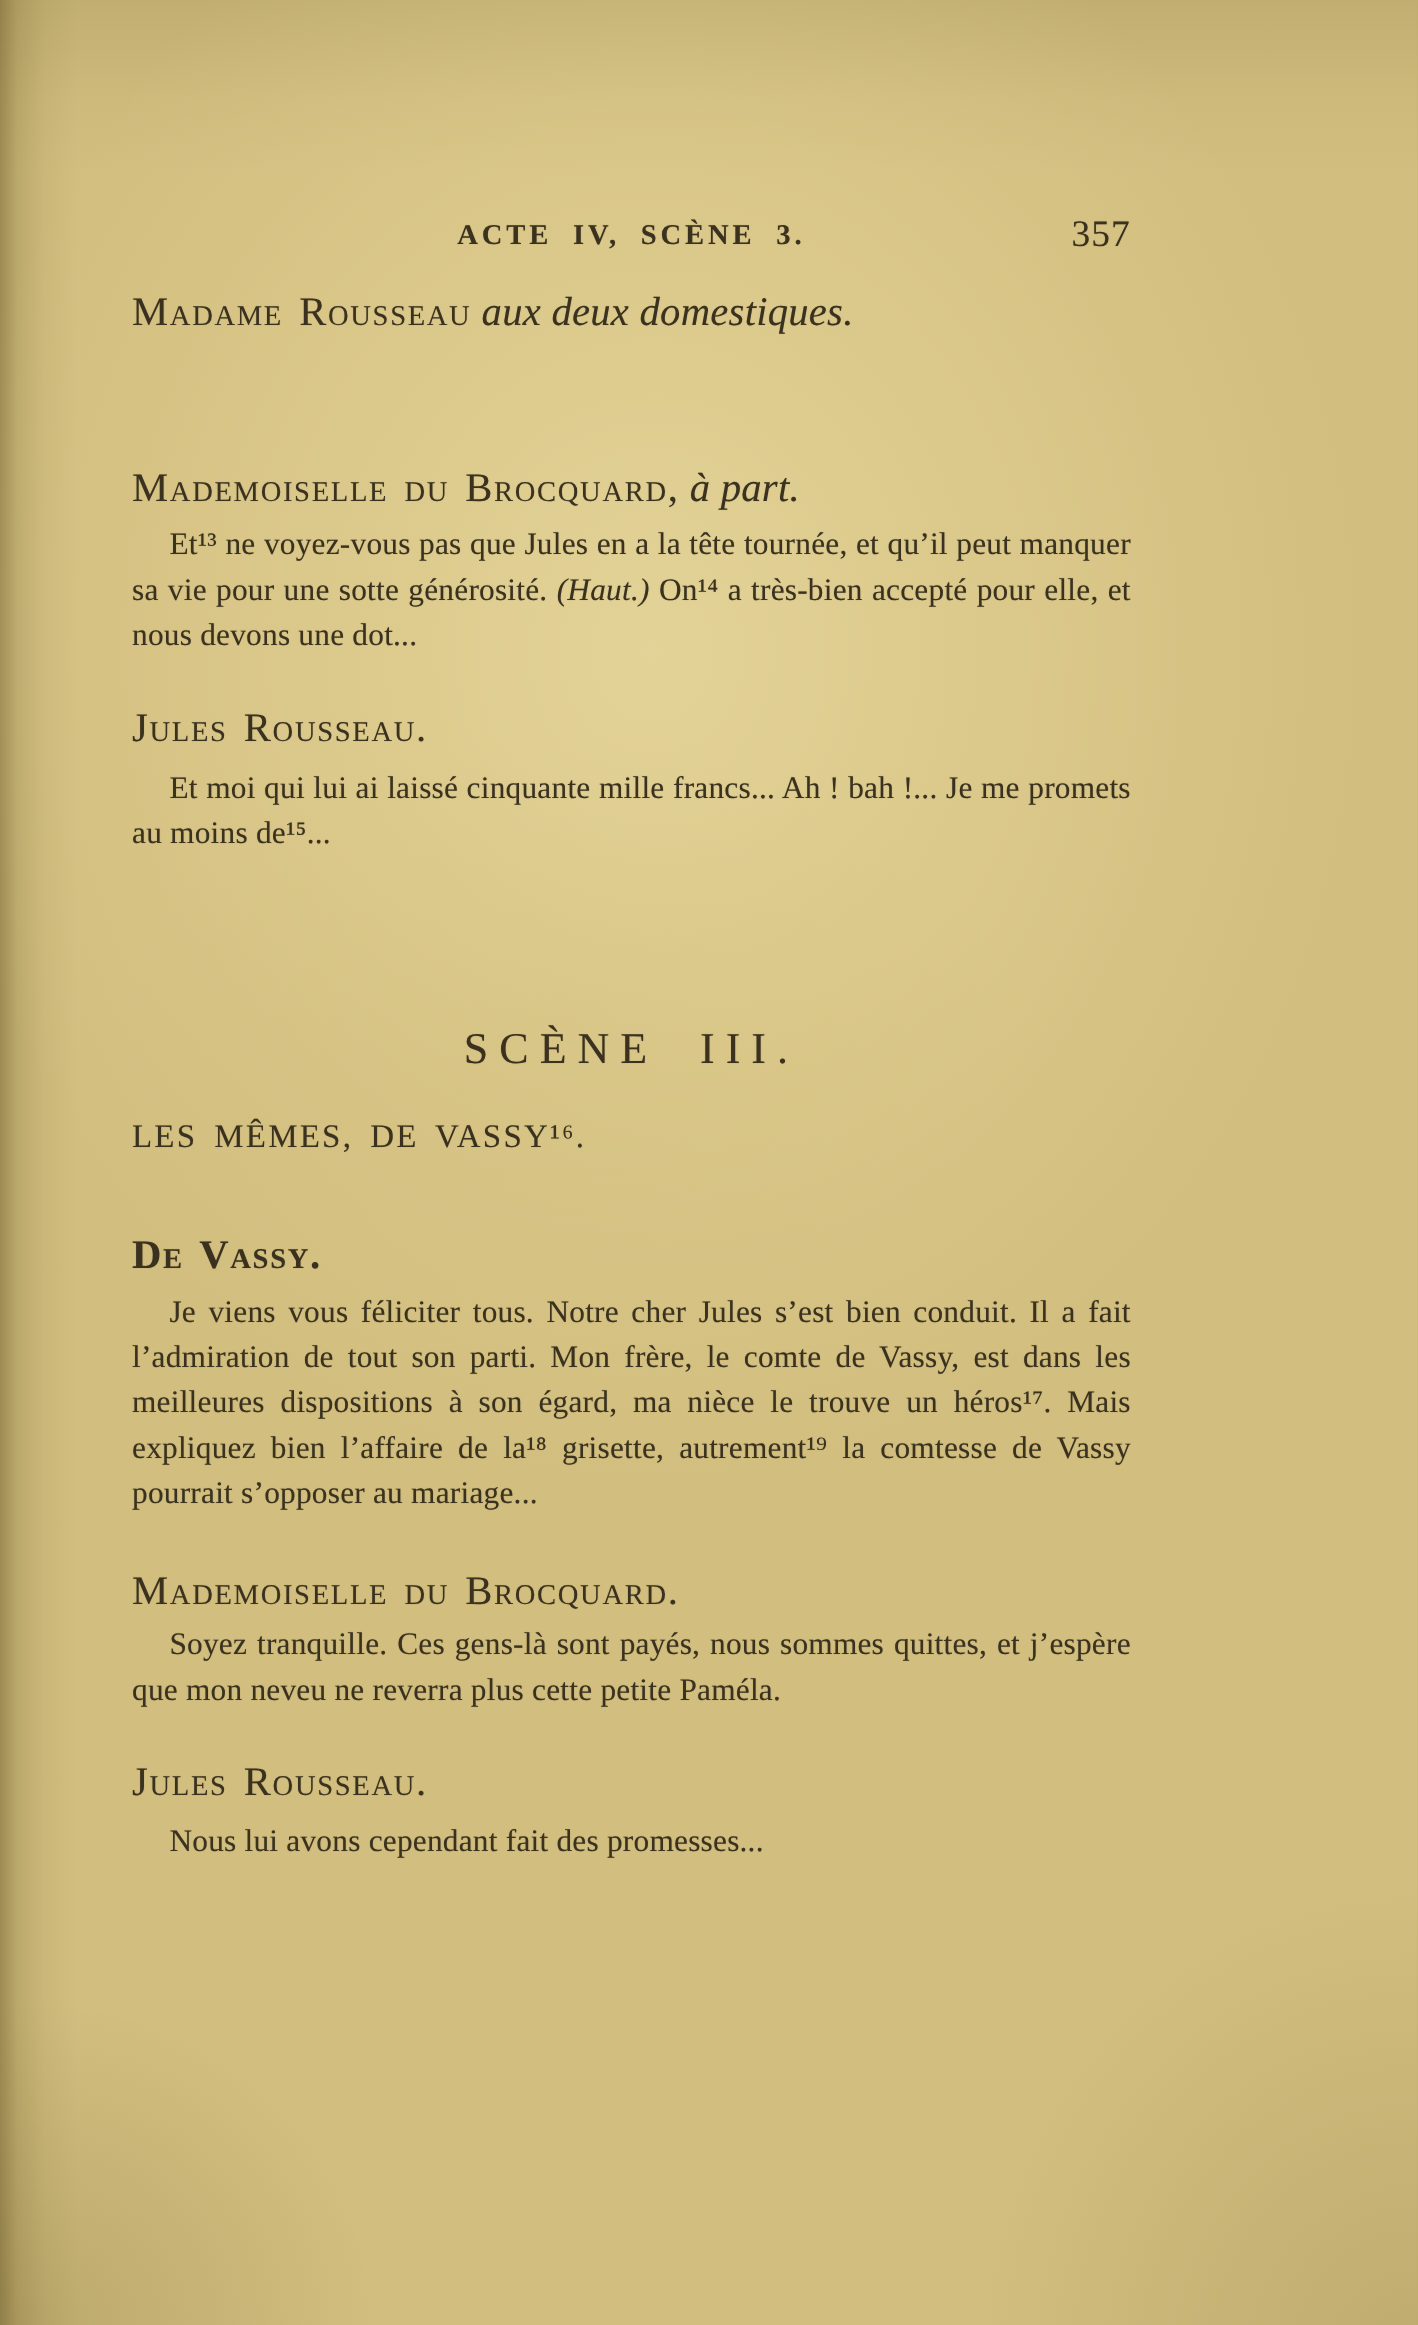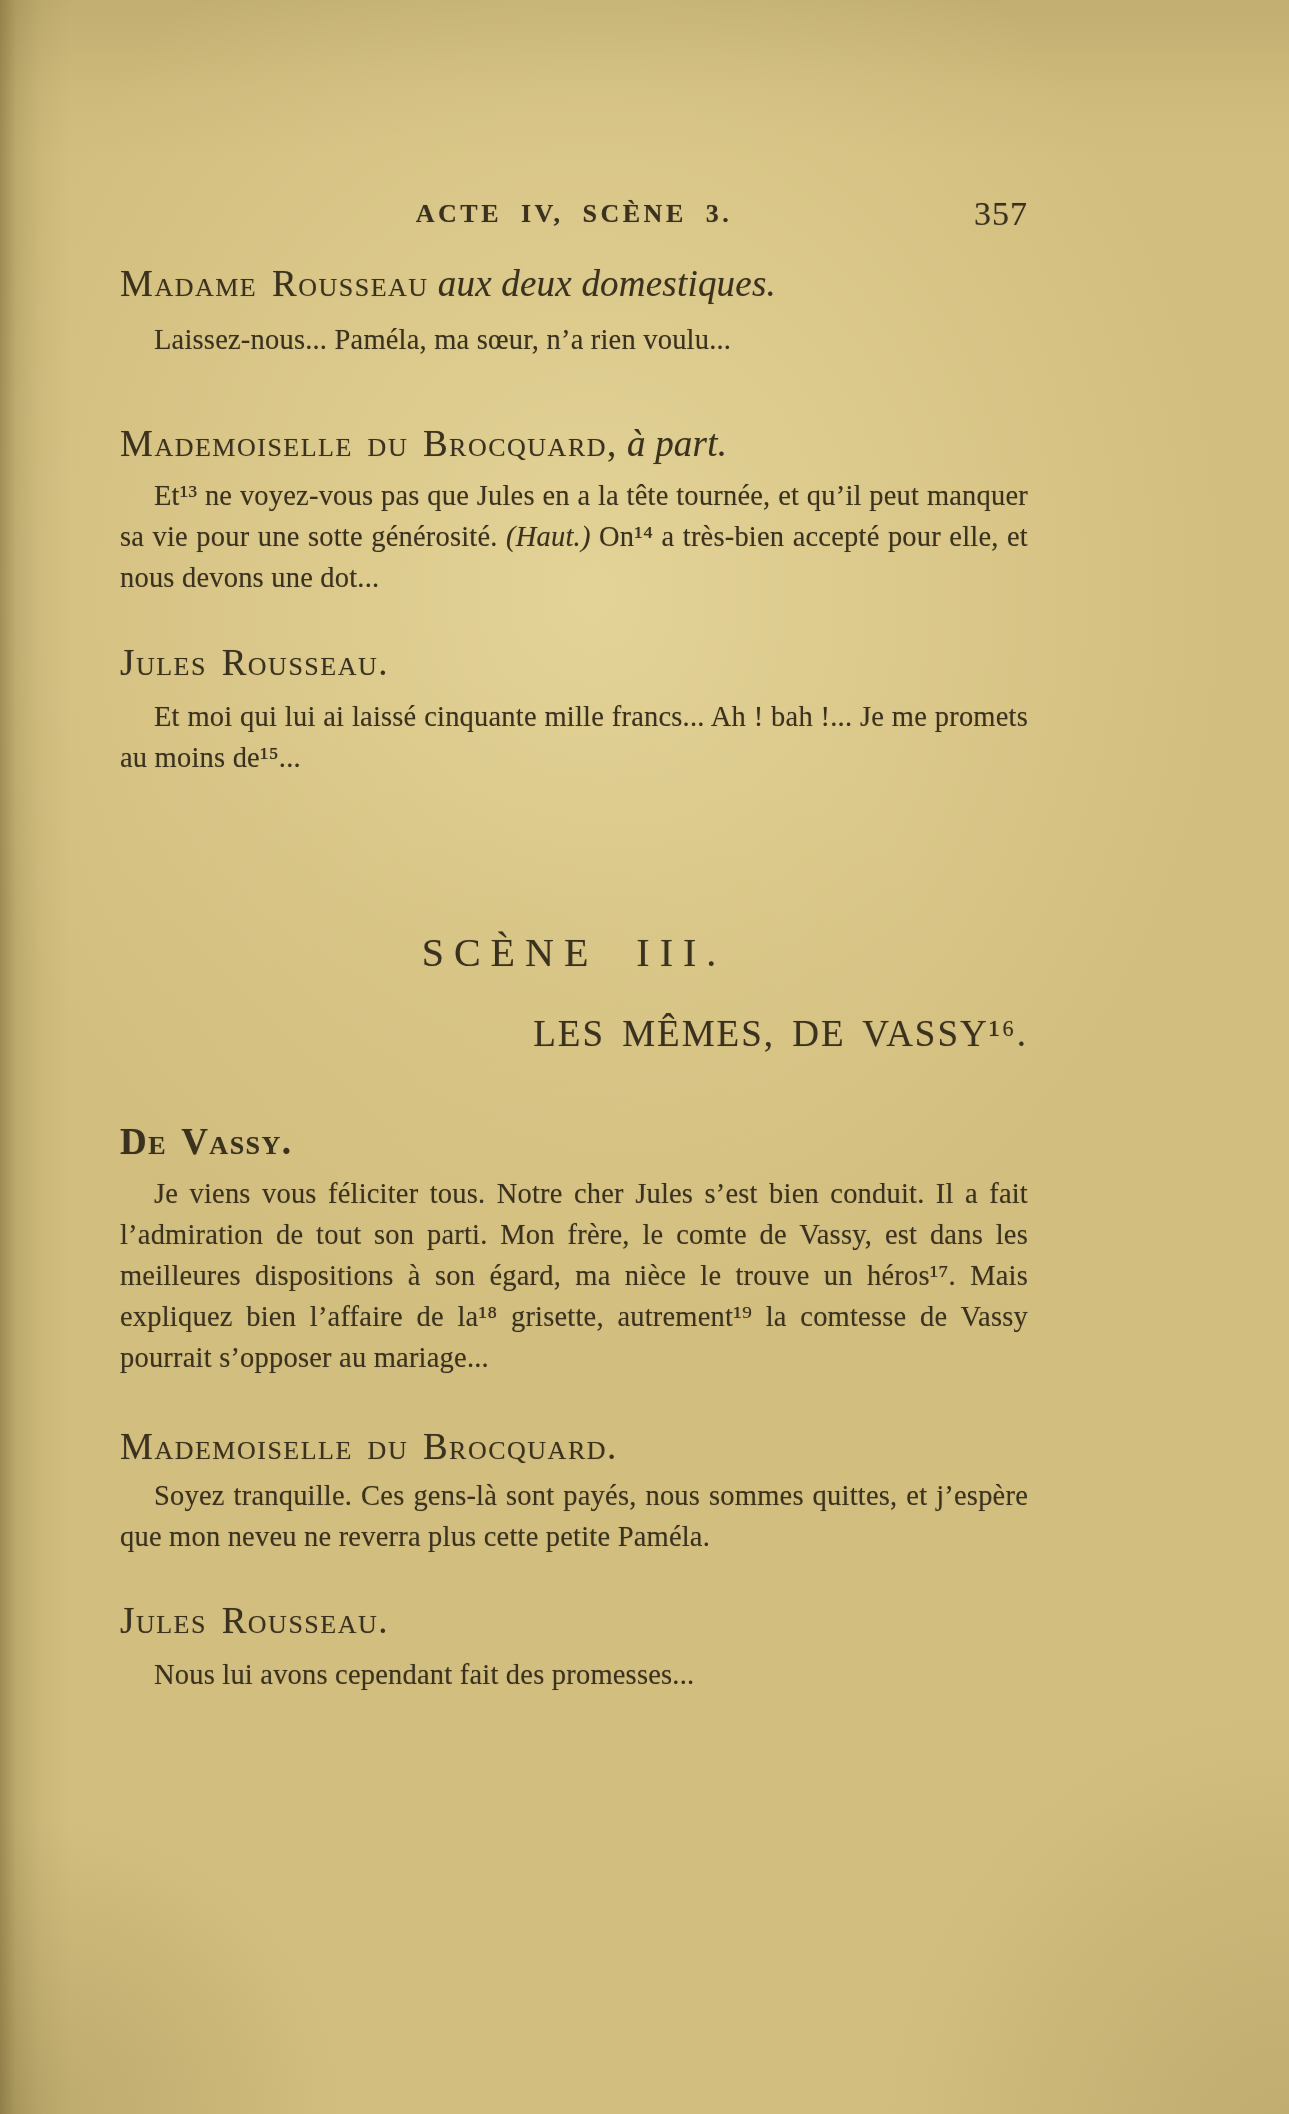--- a/index.html
+++ b/index.html
@@ -73,22 +73,22 @@
   .scene-title {
     top: 912px;
     text-align: center;
     font-size: 40px;
     line-height: 50px;
     letter-spacing: 10px;
     word-spacing: 18px;
   }
   .scene-cast {
     top: 997px;
-    text-align: right;
-    font-size: 37px;
+    text-align: left;
+    font-size: 30px;
     line-height: 41px;
     letter-spacing: 2px;
     word-spacing: 6px;
   }
 
   .t-s1-speaker { top: 247px; }
   .t-s1-text    { top: 303px; }
   .t-s2-speaker { top: 407px; }
   .t-s2-text    { top: 459px; }
   .t-s3-speaker { top: 626px; }
@@ -108,21 +108,20 @@
 
     <div class="block running-head">
       <span>ACTE IV, SCÈNE 3.</span>
       <span class="page-number">357</span>
     </div>
 
     <p class="block speaker t-s1-speaker">
       <span class="sc">Madame Rousseau</span>
       <span class="it">aux deux domestiques.</span>
     </p>
-    <p class="block dialogue t-s1-text">Laissez-nous... Paméla, ma sœur, n’a rien voulu...</p>
 
     <p class="block speaker t-s2-speaker">
       <span class="sc">Mademoiselle du Brocquard,</span>
       <span class="it">à part.</span>
     </p>
     <p class="block dialogue t-s2-text"><span>Et¹³ ne voyez-vous pas que Jules en a la tête tournée, et qu’il peut manquer sa vie pour une sotte générosité. </span><span class="it">(Haut.)</span><span> On¹⁴ a très-bien accepté pour elle, et nous devons une dot...</span></p>
 
     <p class="block speaker t-s3-speaker">
       <span class="sc">Jules Rousseau.</span>
     </p>

